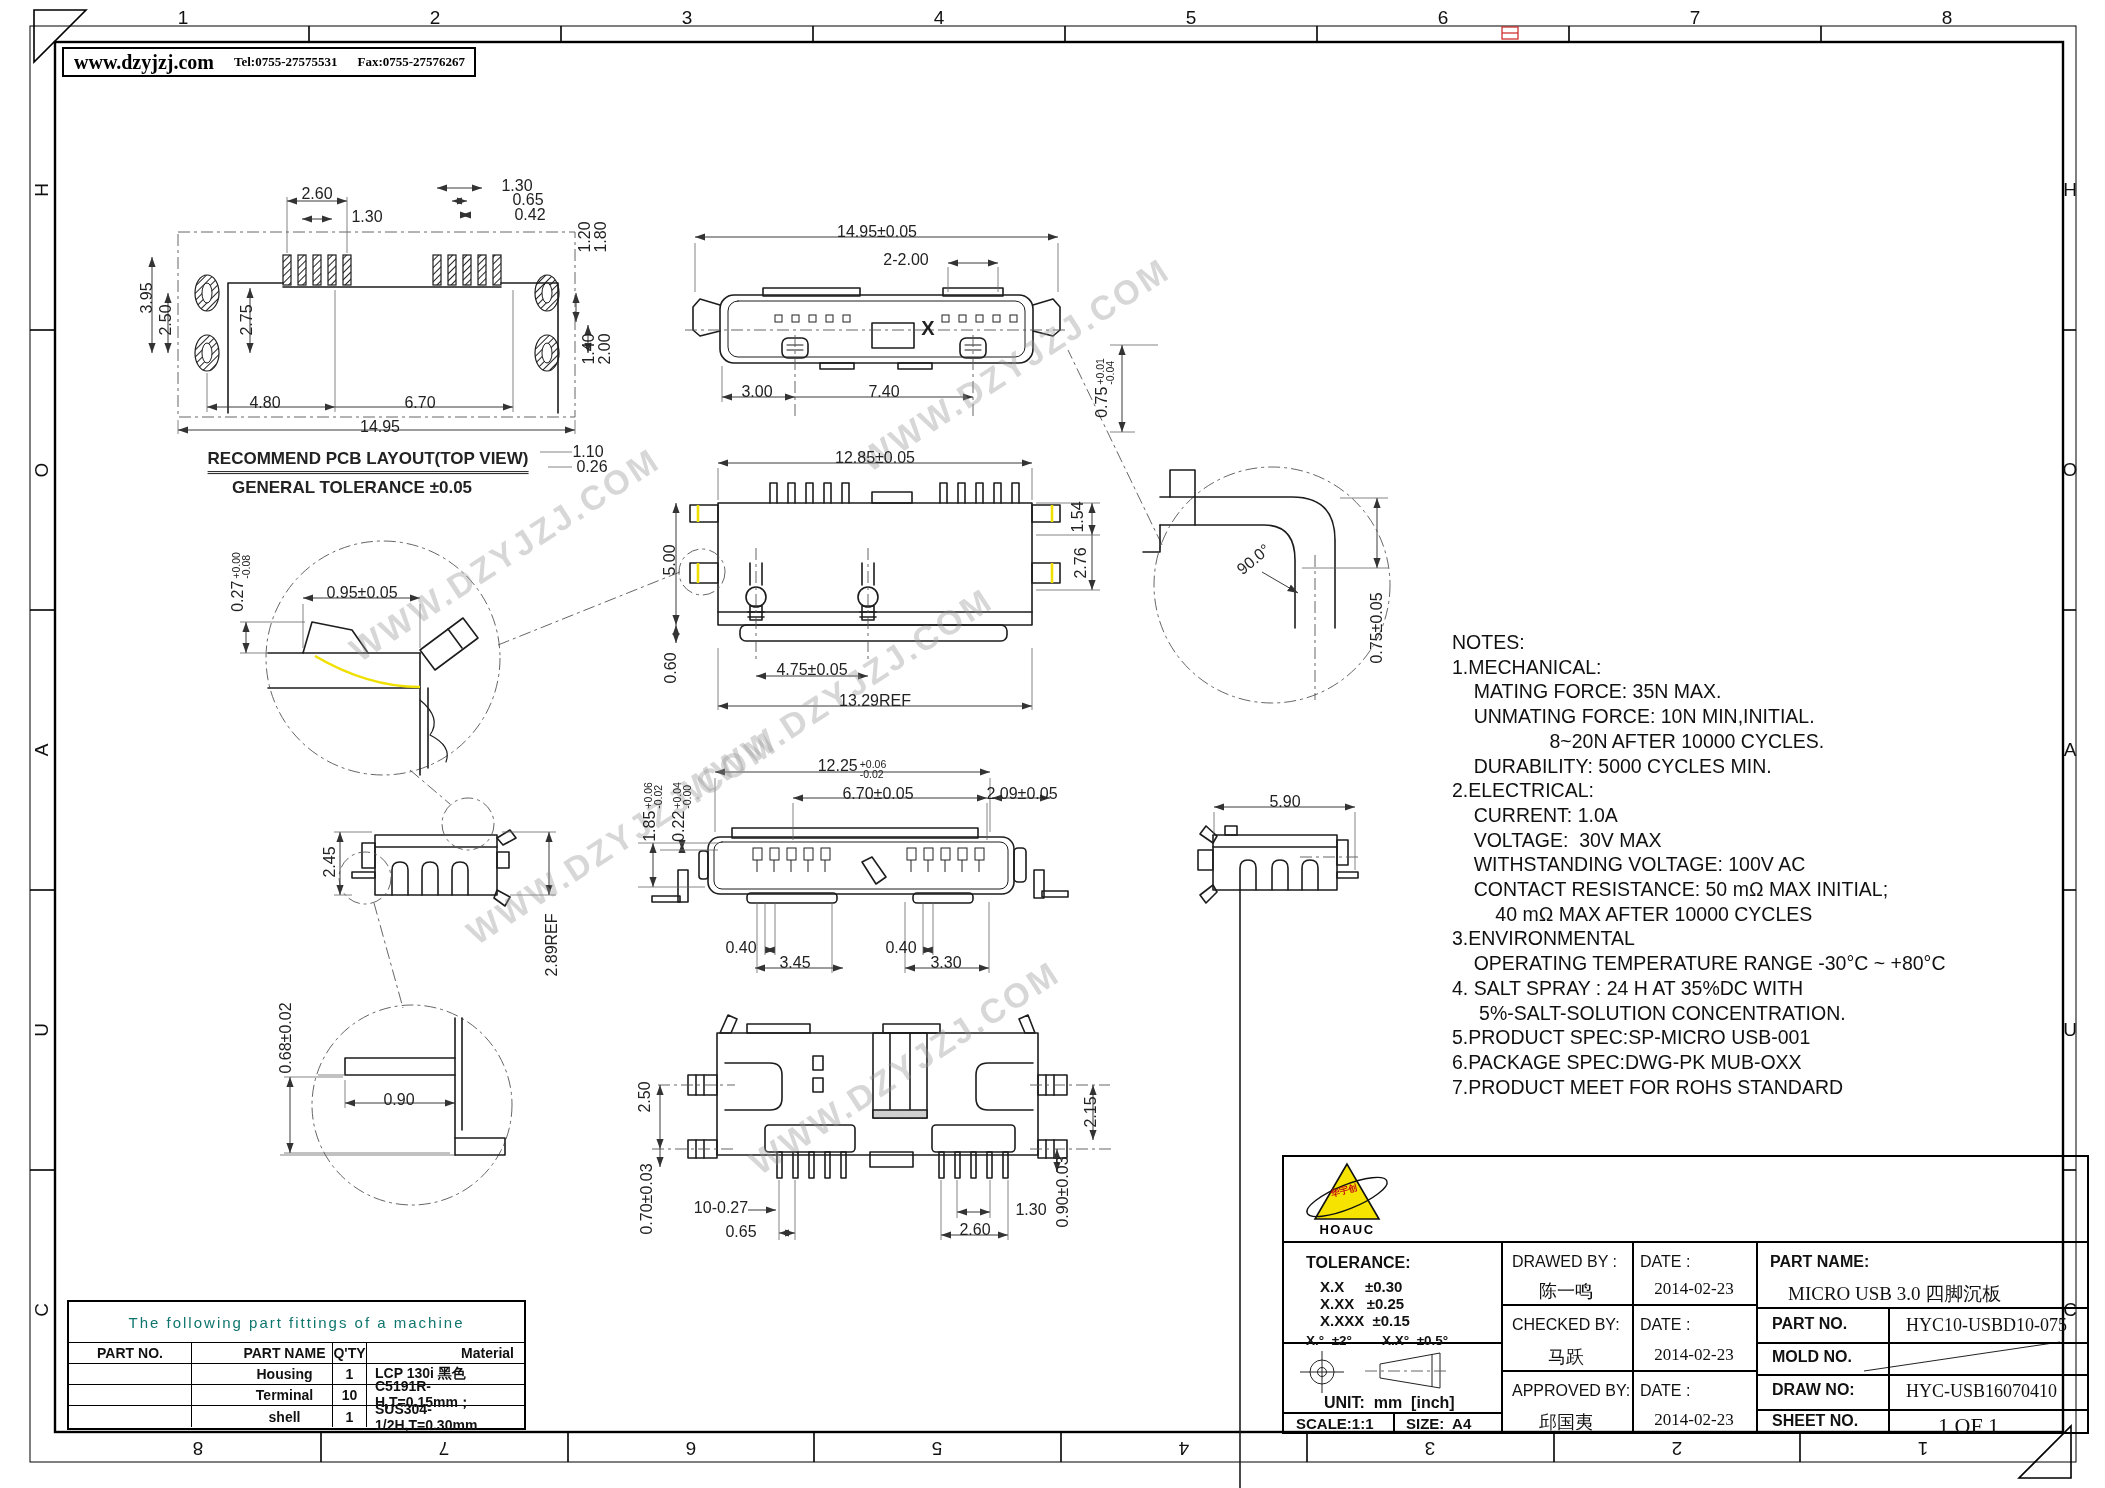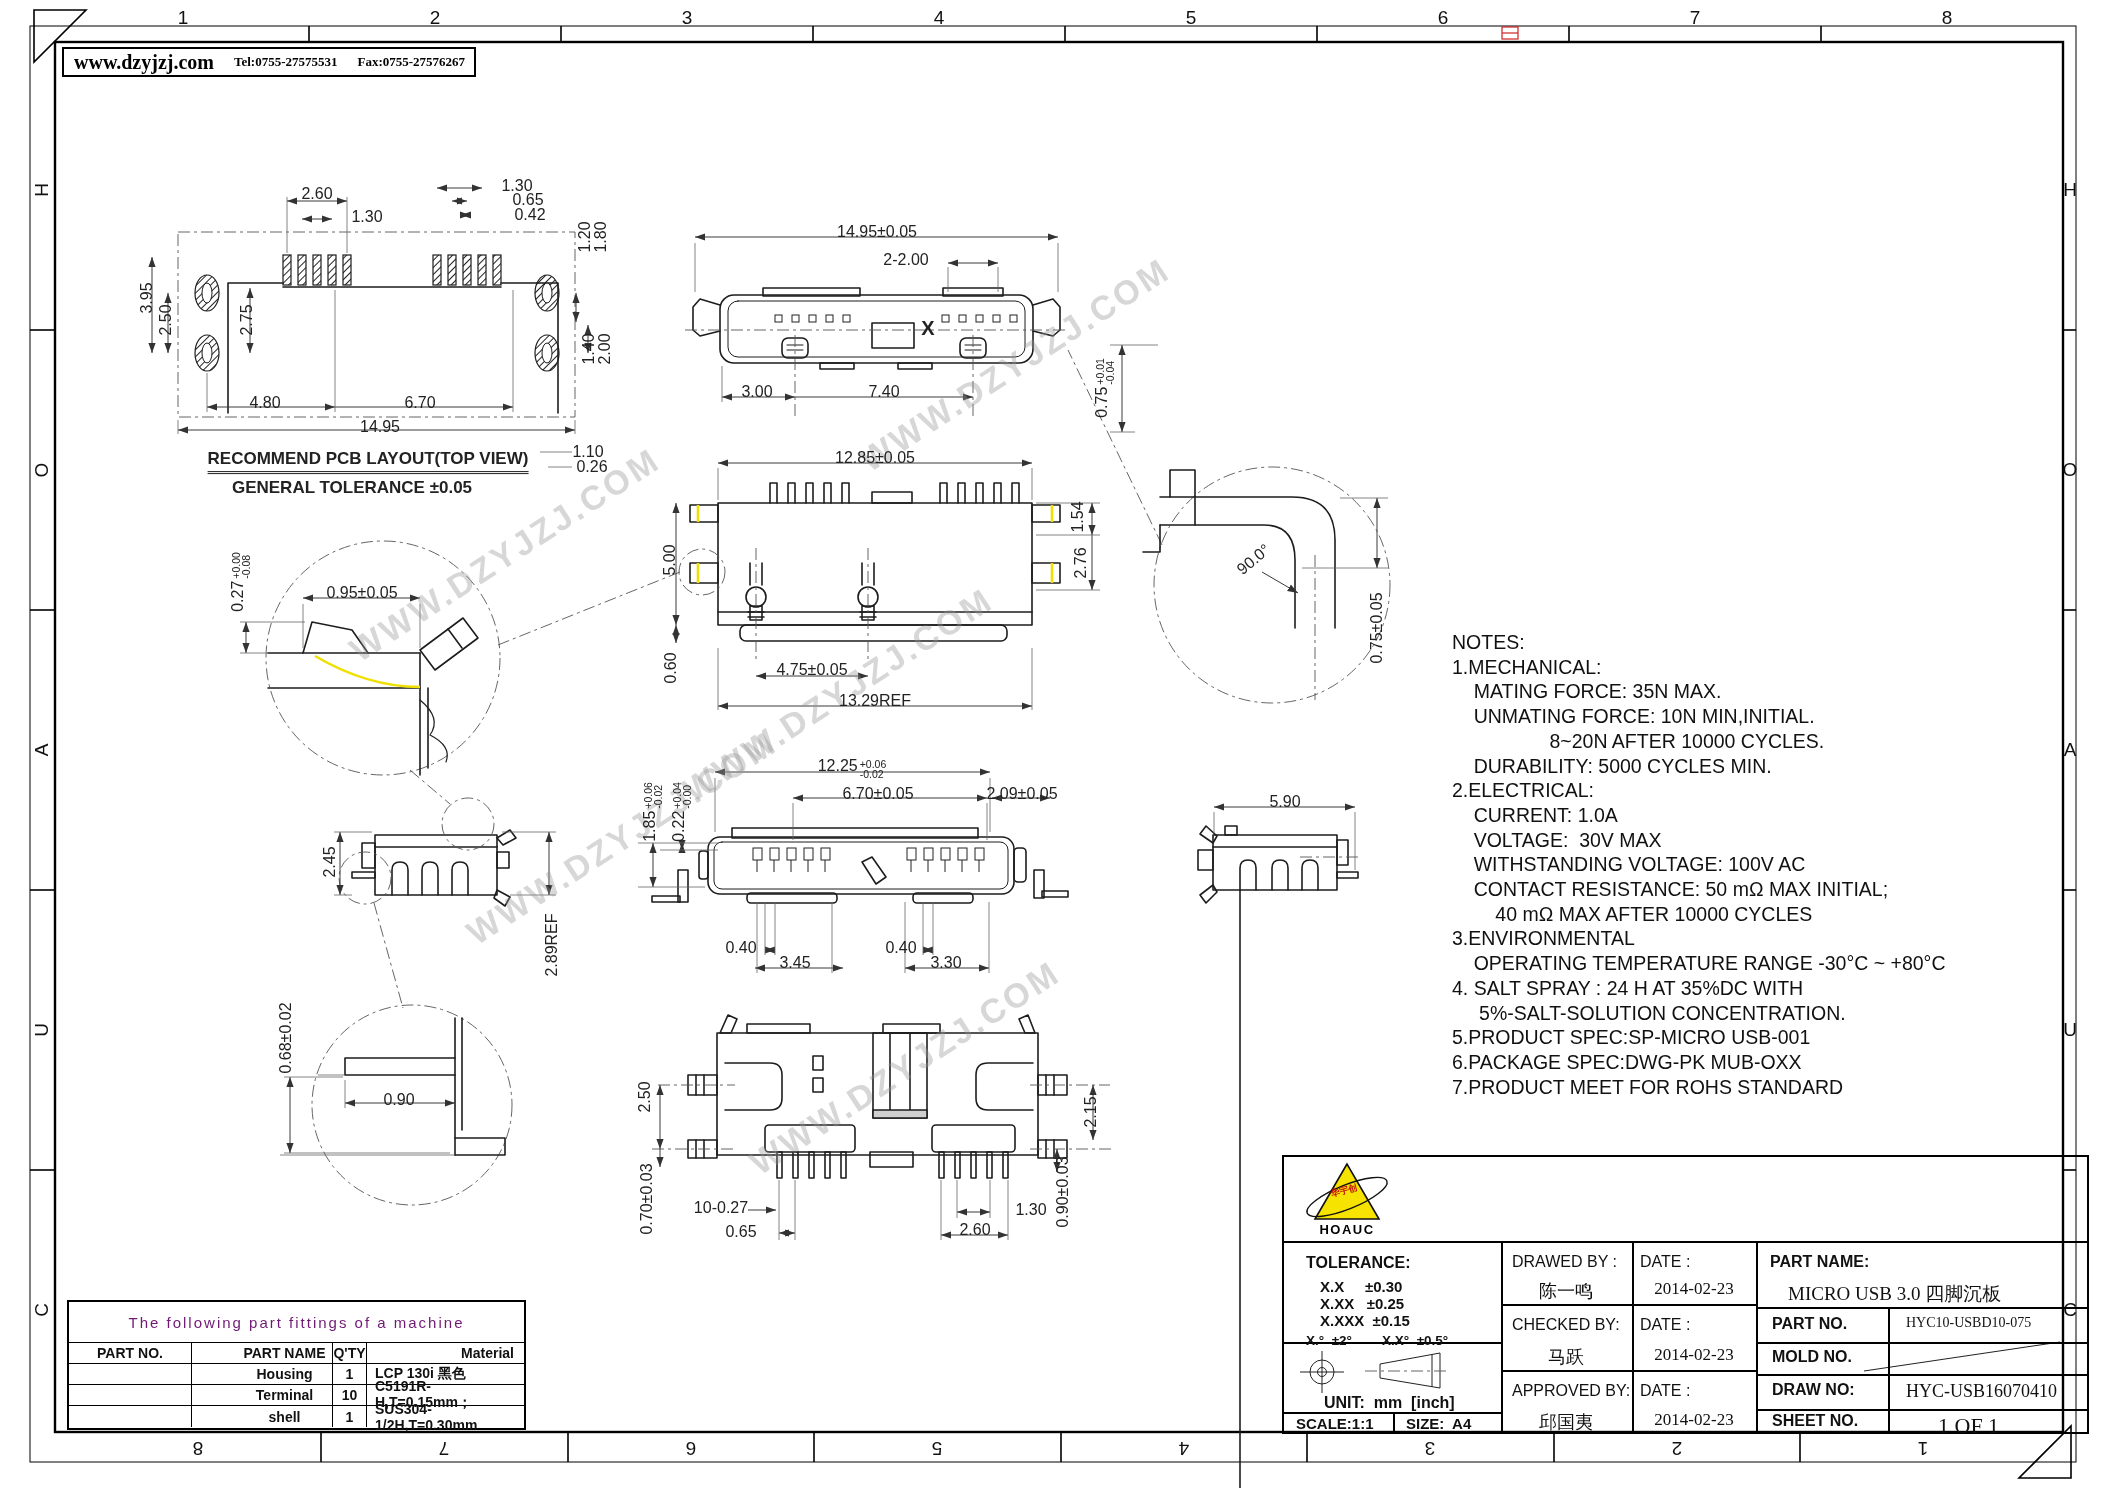--- a/index.html
+++ b/index.html
@@ -51,21 +51,21 @@
   .company{position:absolute;left:1772px;top:1196px;transform:translate(-50%,-50%);z-index:7;
            font:40px "Liberation Serif",serif;color:#000;white-space:nowrap;letter-spacing:4px;}
   .logoname{position:absolute;left:1347px;top:1229px;transform:translate(-50%,-50%);z-index:7;
             font:bold 13px "Liberation Sans",sans-serif;letter-spacing:1.5px;}
   .logomark{position:absolute;left:1344px;top:1191px;transform:translate(-50%,-50%) rotate(-14deg);
             z-index:7;font:bold 9px "Liberation Sans",sans-serif;color:#c41111;white-space:nowrap;}
   
   .pt{position:absolute;left:67px;top:1300px;width:459px;height:130px;border:2px solid #000;z-index:6;
       box-sizing:border-box;font:14px "Liberation Sans",sans-serif;color:#111;}
   .pt .cap{height:41px;display:flex;align-items:center;justify-content:center;letter-spacing:2px;
-           color:#701a75;border-bottom:1.5px solid #000;box-sizing:border-box;font-size:15px;}
+           color:#0f766e;border-bottom:1.5px solid #000;box-sizing:border-box;font-size:15px;}
   .ptr{display:flex;border-bottom:1.5px solid #000;box-sizing:border-box;height:21px;align-items:center;}
   .ptr:last-child{border-bottom:none;}
   .ptc{border-right:1.5px solid #000;height:100%;display:flex;align-items:center;justify-content:center;
        box-sizing:border-box;font-weight:bold;}
   .ptc:last-child{border-right:none;justify-content:flex-start;padding-left:8px;}
   .c1{width:123px;}.c2{width:96px;margin-left:45px;}.c3{width:34px;}.c4{flex:1;}
   .pth .ptc:last-child{justify-content:flex-end;padding-right:10px;}
 </style>
 </head>
 <body>
@@ -701,21 +701,21 @@
   <div class="tb" style="left:356px;top:159px;font-size:16px">DATE :</div>
   <div class="tb tbc ser" style="left:410px;top:188px;font-size:17px">2014-02-23</div>
   <div class="tb" style="left:228px;top:225px;font-size:16px">APPROVED BY:</div>
   <div class="tb tbc ser" style="left:282px;top:253px;font-size:18px">邱国夷</div>
   <div class="tb" style="left:356px;top:225px;font-size:16px">DATE :</div>
   <div class="tb tbc ser" style="left:410px;top:253px;font-size:17px">2014-02-23</div>
 
   <div class="tb" style="left:486px;top:96px;font-weight:bold;font-size:16px">PART NAME:</div>
   <div class="tb ser" style="left:504px;top:124px;font-size:19px">MICRO USB 3.0 四脚沉板</div>
   <div class="tb" style="left:488px;top:158px;font-weight:bold;font-size:16px">PART NO.</div>
-  <div class="tb ser" style="left:622px;top:158px;font-size:14px">HYC10-USBD10-075</div>
+  <div class="tb ser" style="left:622px;top:158px;font-size:18px">HYC10-USBD10-075</div>
   <div class="tb" style="left:488px;top:191px;font-weight:bold;font-size:16px">MOLD NO.</div>
   <div class="tb" style="left:488px;top:224px;font-weight:bold;font-size:16px">DRAW NO:</div>
   <div class="tb ser" style="left:622px;top:224px;font-size:18px">HYC-USB16070410</div>
   <div class="tb" style="left:488px;top:255px;font-weight:bold;font-size:16px">SHEET NO.</div>
   <div class="tb ser" style="left:654px;top:256px;font-size:22px">1 OF 1</div>
 </div>
 
 <div class="logoname">HOAUC</div>
 <div class="logomark">华宇创</div>
 

